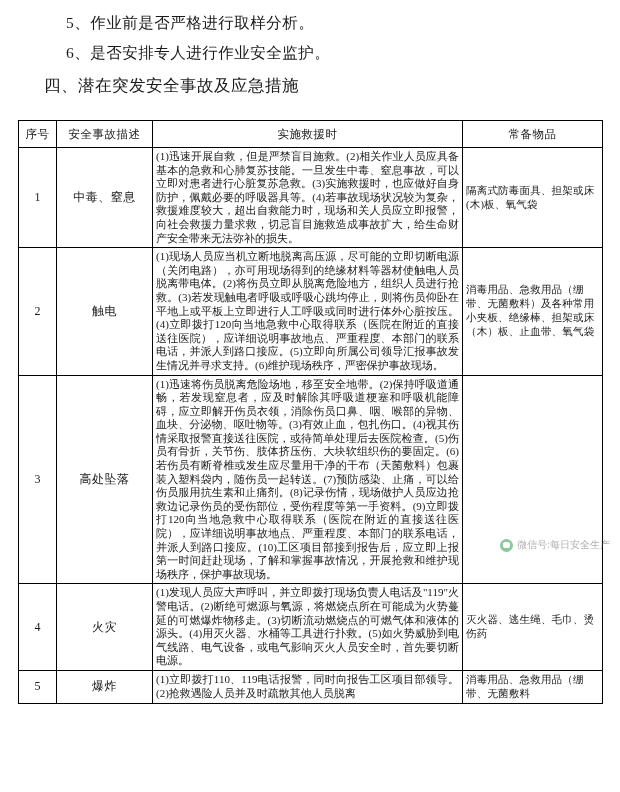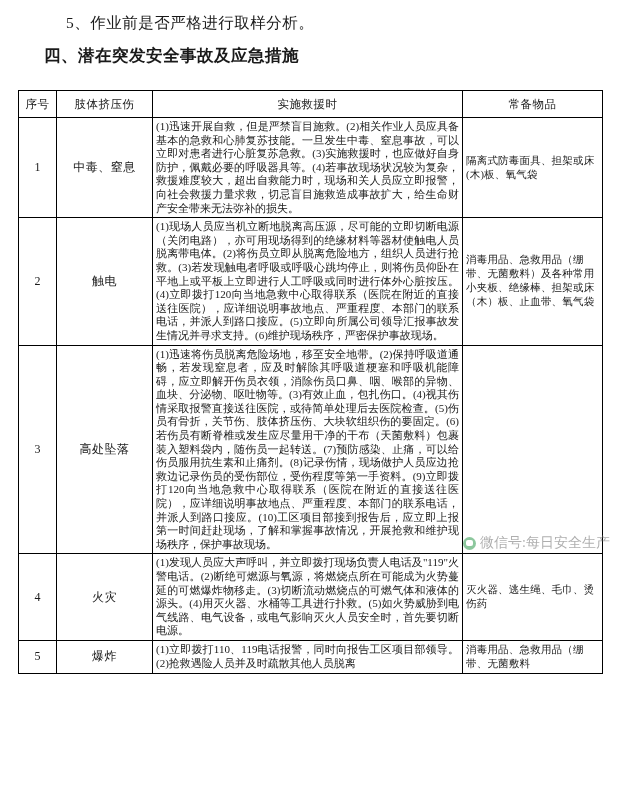--- a/index.html
+++ b/index.html
@@ -28,21 +28,21 @@
   }
   .numbered-item {
     font-size: 15.5px;
     line-height: 30px;
     letter-spacing: 0.5px;
     padding-left: 48px;
     white-space: nowrap;
   }
   .section-heading {
     font-size: 16.5px;
-    font-weight: bold;
+    font-weight: normal;
     line-height: 28px;
     padding-left: 26px;
     letter-spacing: 0.5px;
     margin-top: 4px;
     margin-bottom: 4px;
   }
   table.risk-table {
     border-collapse: collapse;
     width: 584px;
     table-layout: fixed;
@@ -111,47 +111,48 @@
     position: absolute;
     left: 3px;
     top: 3.5px;
     width: 7px;
     height: 6px;
     border-radius: 2px;
     background: #ffffff;
   }
   .watermark .wm-text {
     font-family: Liberation Serif, serif;
-    font-size: 14px;
+    font-size: 10px;
     color: #6d6d6d;
     white-space: nowrap;
   }
 </style>
 </head>
 <body>
 
 <div class="page">
 
   <div class="numbered-list">
     <div class="numbered-item">5、作业前是否严格进行取样分析。</div>
+    <div class="numbered-item">6、是否安排专人进行作业安全监护。</div>
   </div>
 
   <div class="section-heading">四、潜在突发安全事故及应急措施</div>
 
   <table class="risk-table">
     <colgroup>
       <col class="col-no">
       <col class="col-desc">
       <col class="col-measure">
       <col class="col-supply">
     </colgroup>
     <thead>
       <tr>
         <th>序号</th>
-        <th>肢体挤压伤</th>
+        <th>安全事故描述</th>
         <th>实施救援时</th>
         <th>常备物品</th>
       </tr>
     </thead>
     <tbody>
       <tr>
         <td class="cell-no">1</td>
         <td class="cell-desc">中毒、窒息</td>
         <td class="cell-measure">(1)迅速开展自救，但是严禁盲目施救。(2)相关作业人员应具备基本的急救和心肺复苏技能。一旦发生中毒、窒息事故，可以立即对患者进行心脏复苏急救。(3)实施救援时，也应做好自身防护，佩戴必要的呼吸器具等。(4)若事故现场状况较为复杂，救援难度较大，超出自救能力时，现场和关人员应立即报警，向社会救援力量求救，切忌盲目施救造成事故扩大，给生命财产安全带来无法弥补的损失。</td>
         <td class="cell-supply">隔离式防毒面具、担架或床(木)板、氧气袋</td>

